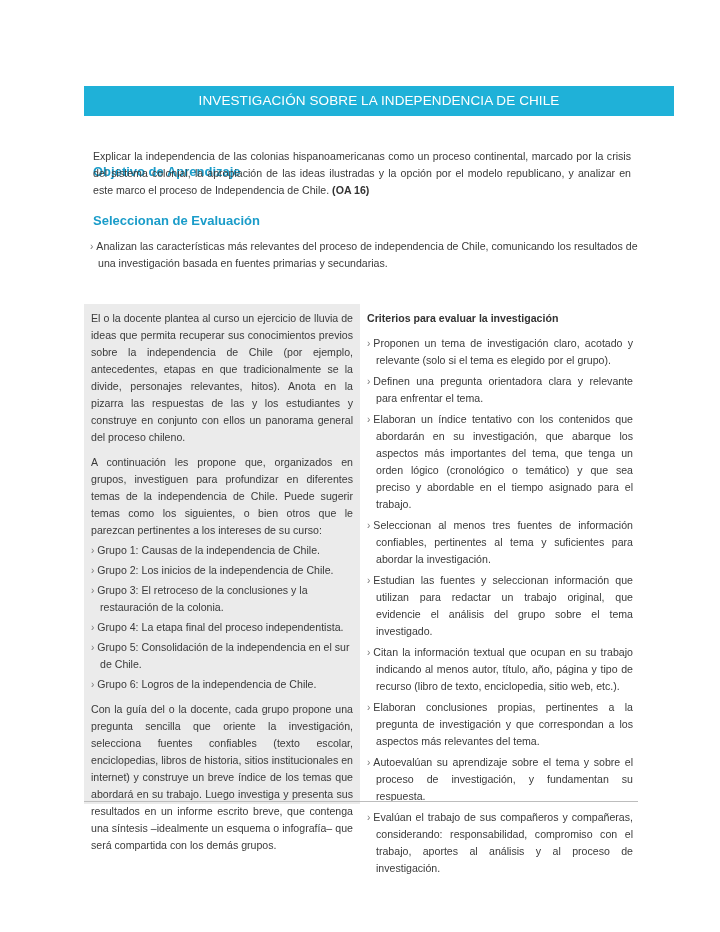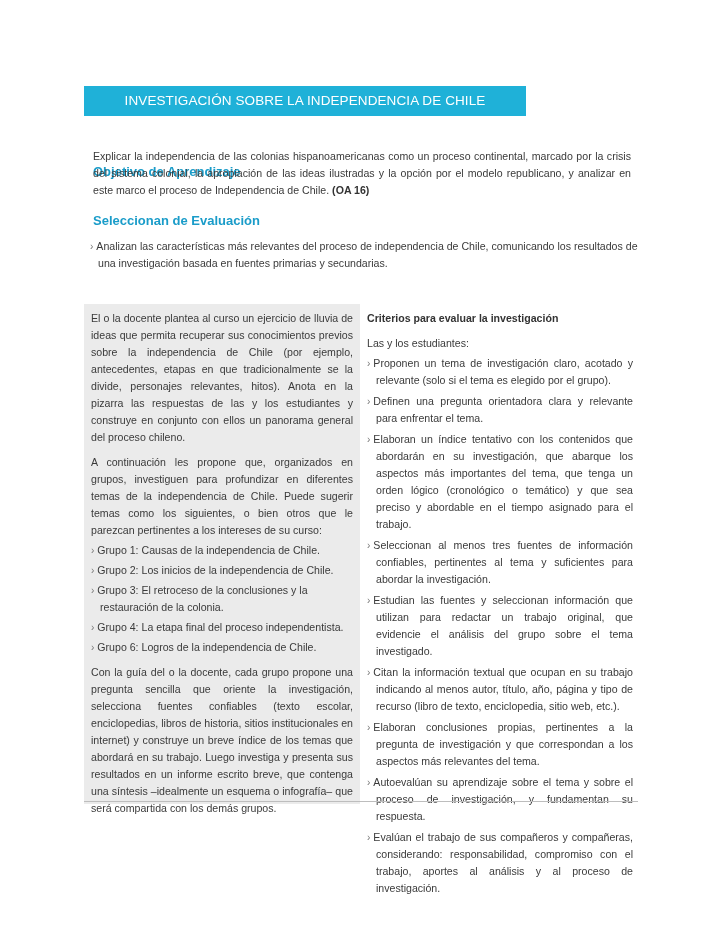--- a/index.html
+++ b/index.html
@@ -1,21 +1,21 @@
 <!DOCTYPE html>
 <html><head>
 <meta charset="utf-8">
 <style>
   html, body { margin: 0; padding: 0; }
   body {
     width: 720px; height: 932px; background: #ffffff; position: relative; overflow: hidden;
     font-family: "Liberation Sans", "DejaVu Sans", sans-serif; color: #3a3a3a;
   }
   .banner {
-    position: absolute; left: 84px; top: 86px; width: 442px; height: 30px;
+    position: absolute; left: 84px; top: 86px; width: 590px; height: 30px;
     background: #1fb1d8; color: #ffffff; text-align: center; line-height: 30px;
     font-size: 13.5px; letter-spacing: 0.1px;
   }
   .section-title {
     position: absolute; left: 93px; color: #1a9cc9; font-size: 13px; font-weight: bold;
   }
   .para {
     position: absolute; left: 93px; width: 538px; font-size: 10.6px; line-height: 17px;
     text-align: justify; color: #3a3a3a;
   }
@@ -78,26 +78,26 @@
     <div class="th left">ACTIVIDAD</div>
   </div>
   <div class="tbody">
     <div class="col-left">
       <p>El o la docente plantea al curso un ejercicio de lluvia de ideas que permita recuperar sus conocimientos previos sobre la independencia de Chile (por ejemplo, antecedentes, etapas en que tradicionalmente se la divide, personajes relevantes, hitos). Anota en la pizarra las respuestas de las y los estudiantes y construye en conjunto con ellos un panorama general del proceso chileno.</p>
       <p style="margin-bottom:3px">A continuación les propone que, organizados en grupos, investiguen para profundizar en diferentes temas de la independencia de Chile. Puede sugerir temas como los siguientes, o bien otros que le parezcan pertinentes a los intereses de su curso:</p>
       <div class="bullet"><span class="arrow">›</span><span>Grupo 1: Causas de la independencia de Chile.</span></div>
       <div class="bullet"><span class="arrow">›</span><span>Grupo 2: Los inicios de la independencia de Chile.</span></div>
       <div class="bullet"><span class="arrow">›</span><span>Grupo 3: El retroceso de la conclusiones y la restauración de la colonia.</span></div>
       <div class="bullet"><span class="arrow">›</span><span>Grupo 4: La etapa final del proceso independentista.</span></div>
+      <div class="bullet"><span class="arrow">›</span><span>Grupo 5: Consolidación de la independencia en el sur de Chile.</span></div>
       <div class="bullet" style="margin-bottom:8px"><span class="arrow">›</span><span>Grupo 6: Logros de la independencia de Chile.</span></div>
       <p>Con la guía del o la docente, cada grupo propone una pregunta sencilla que oriente la investigación, selecciona fuentes confiables (texto escolar, enciclopedias, libros de historia, sitios institucionales en internet) y construye un breve índice de los temas que abordará en su trabajo. Luego investiga y presenta sus resultados en un informe escrito breve, que contenga una síntesis –idealmente un esquema o infografía– que será compartida con los demás grupos.</p>
     </div>
     <div class="col-right">
       <p class="crit-title">Criterios para evaluar la investigación</p>
-      <p style="margin-bottom:3px">Las y los estudiantes:</p>
       <div class="rbullet"><span class="arrow">›</span><span>Proponen un tema de investigación claro, acotado y relevante (solo si el tema es elegido por el grupo).</span></div>
       <div class="rbullet"><span class="arrow">›</span><span>Definen una pregunta orientadora clara y relevante para enfrentar el tema.</span></div>
       <div class="rbullet"><span class="arrow">›</span><span>Elaboran un índice tentativo con los contenidos que abordarán en su investigación, que abarque los aspectos más importantes del tema, que tenga un orden lógico (cronológico o temático) y que sea preciso y abordable en el tiempo asignado para el trabajo.</span></div>
       <div class="rbullet"><span class="arrow">›</span><span>Seleccionan al menos tres fuentes de información confiables, pertinentes al tema y suficientes para abordar la investigación.</span></div>
       <div class="rbullet"><span class="arrow">›</span><span>Estudian las fuentes y seleccionan información que utilizan para redactar un trabajo original, que evidencie el análisis del grupo sobre el tema investigado.</span></div>
       <div class="rbullet"><span class="arrow">›</span><span>Citan la información textual que ocupan en su trabajo indicando al menos autor, título, año, página y tipo de recurso (libro de texto, enciclopedia, sitio web, etc.).</span></div>
       <div class="rbullet"><span class="arrow">›</span><span>Elaboran conclusiones propias, pertinentes a la pregunta de investigación y que correspondan a los aspectos más relevantes del tema.</span></div>
       <div class="rbullet"><span class="arrow">›</span><span>Autoevalúan su aprendizaje sobre el tema y sobre el proceso de investigación, y fundamentan su respuesta.</span></div>
       <div class="rbullet"><span class="arrow">›</span><span>Evalúan el trabajo de sus compañeros y compañeras, considerando: responsabilidad, compromiso con el trabajo, aportes al análisis y al proceso de investigación.</span></div>
     </div>

